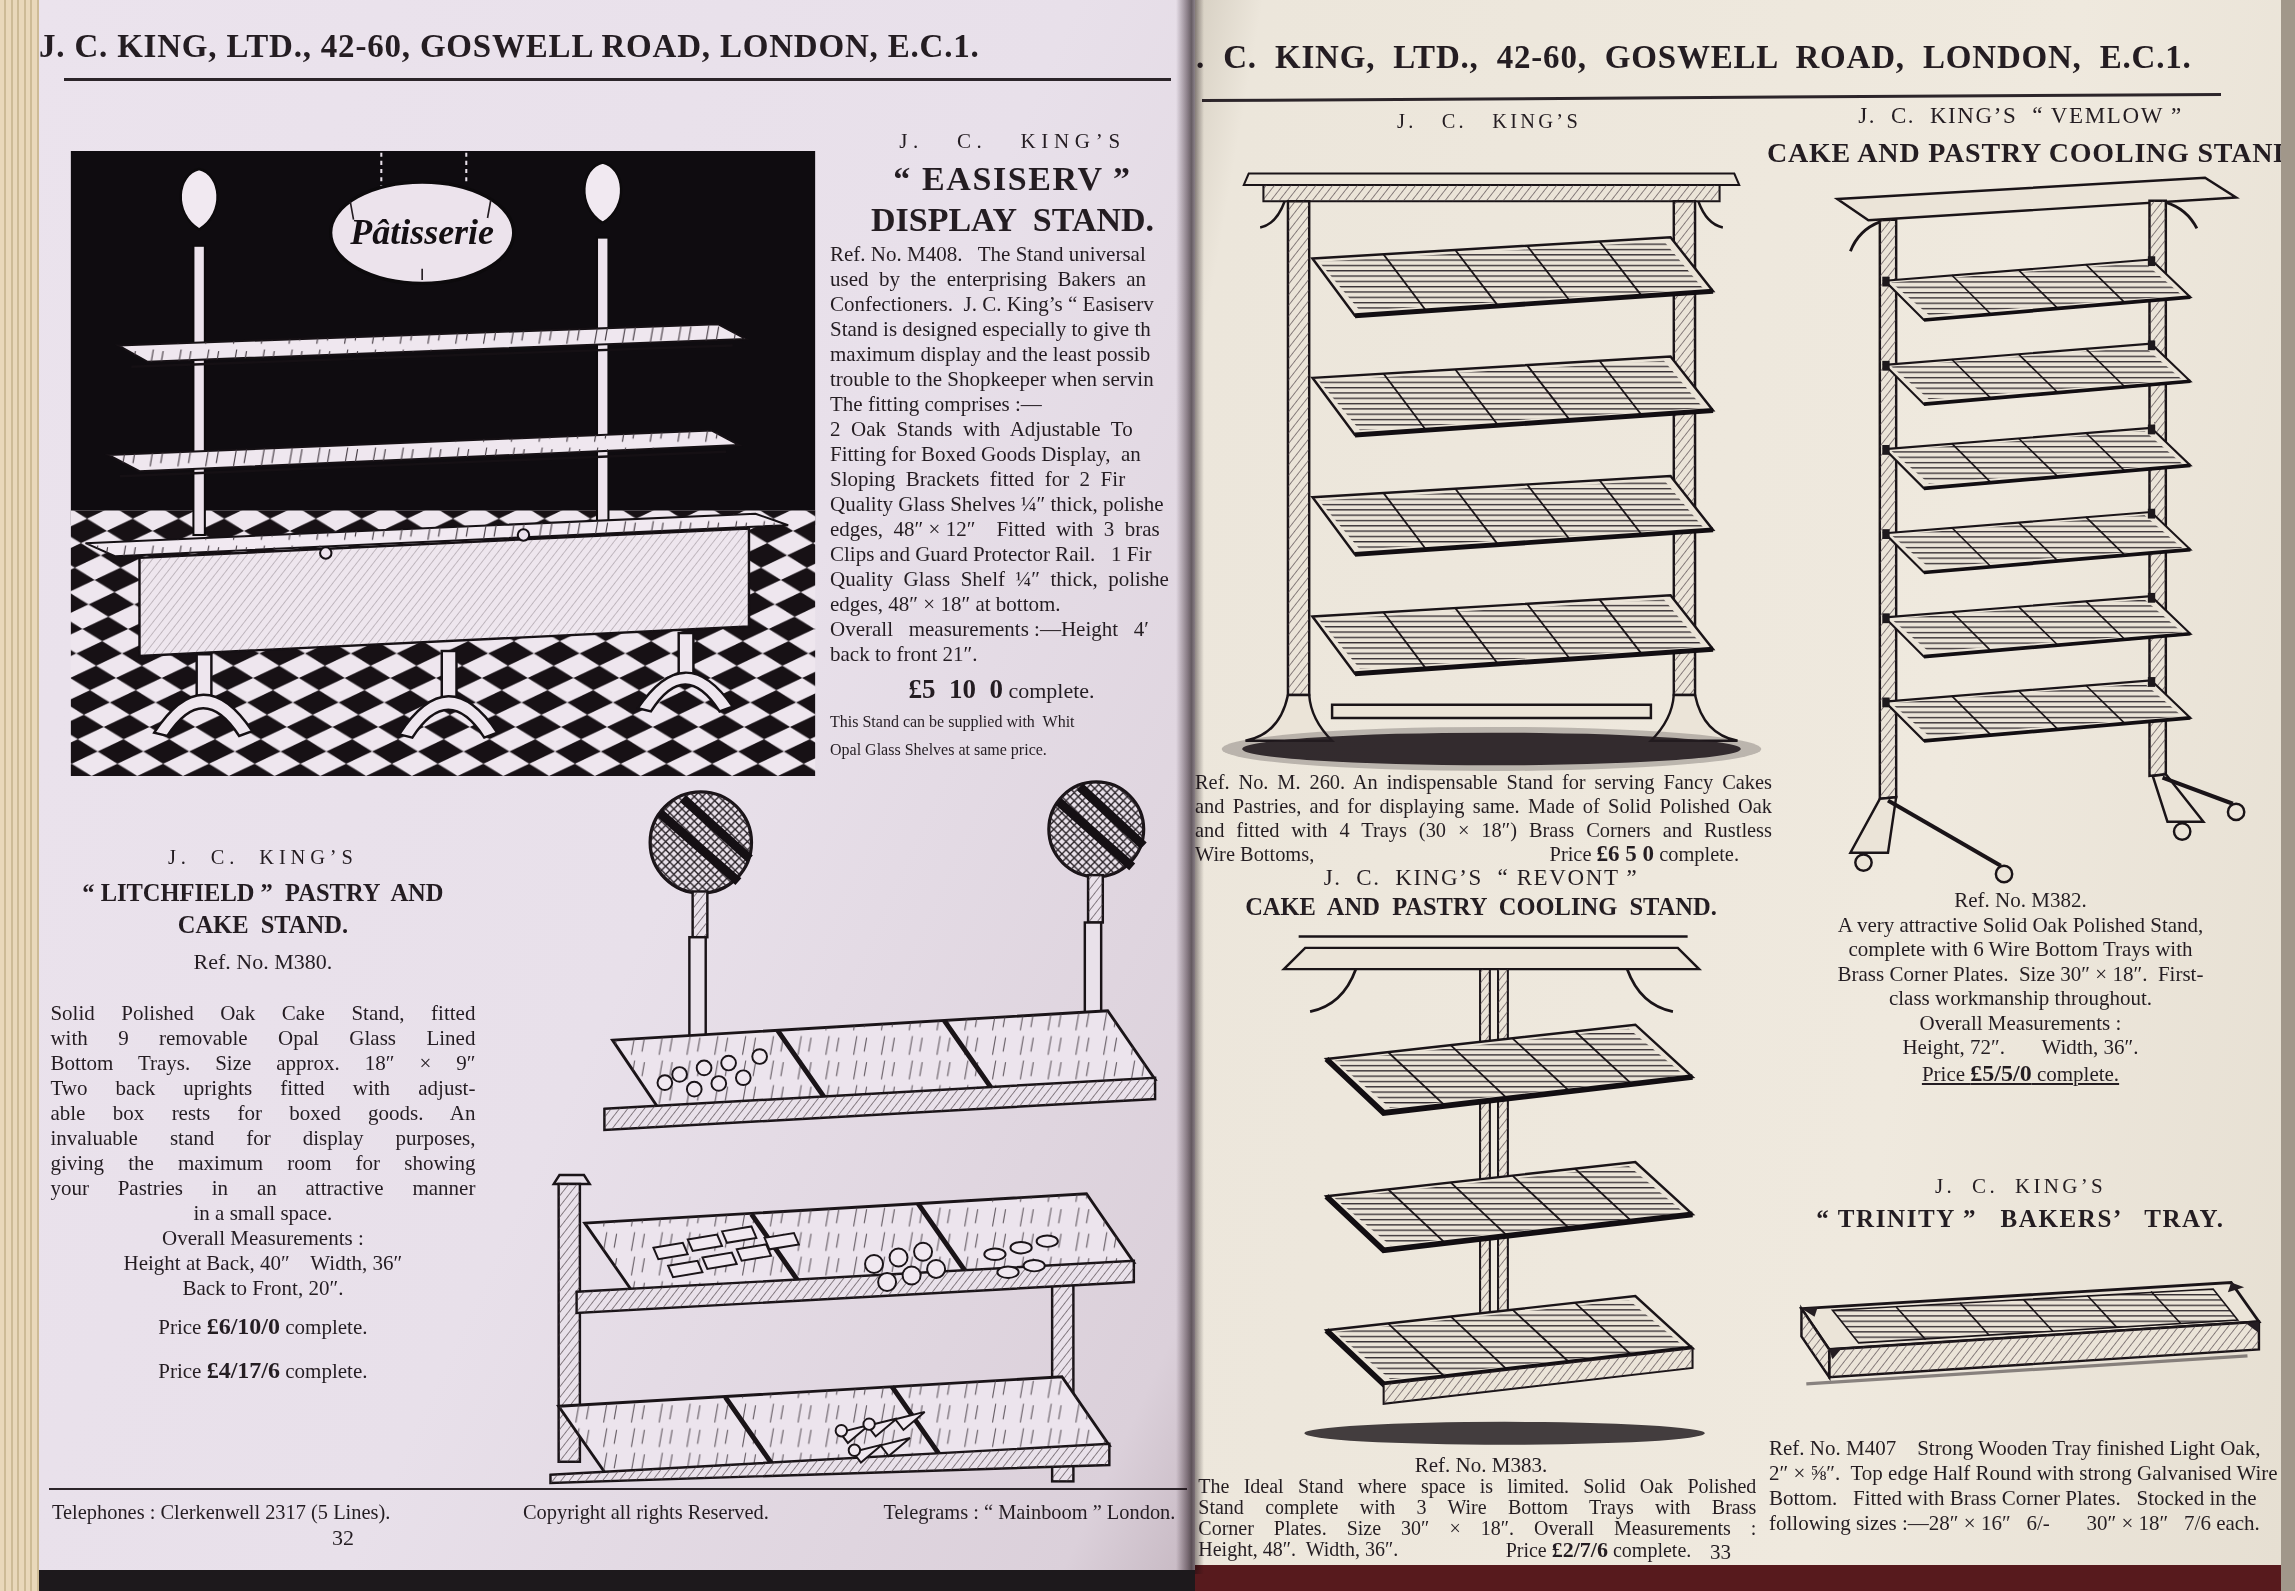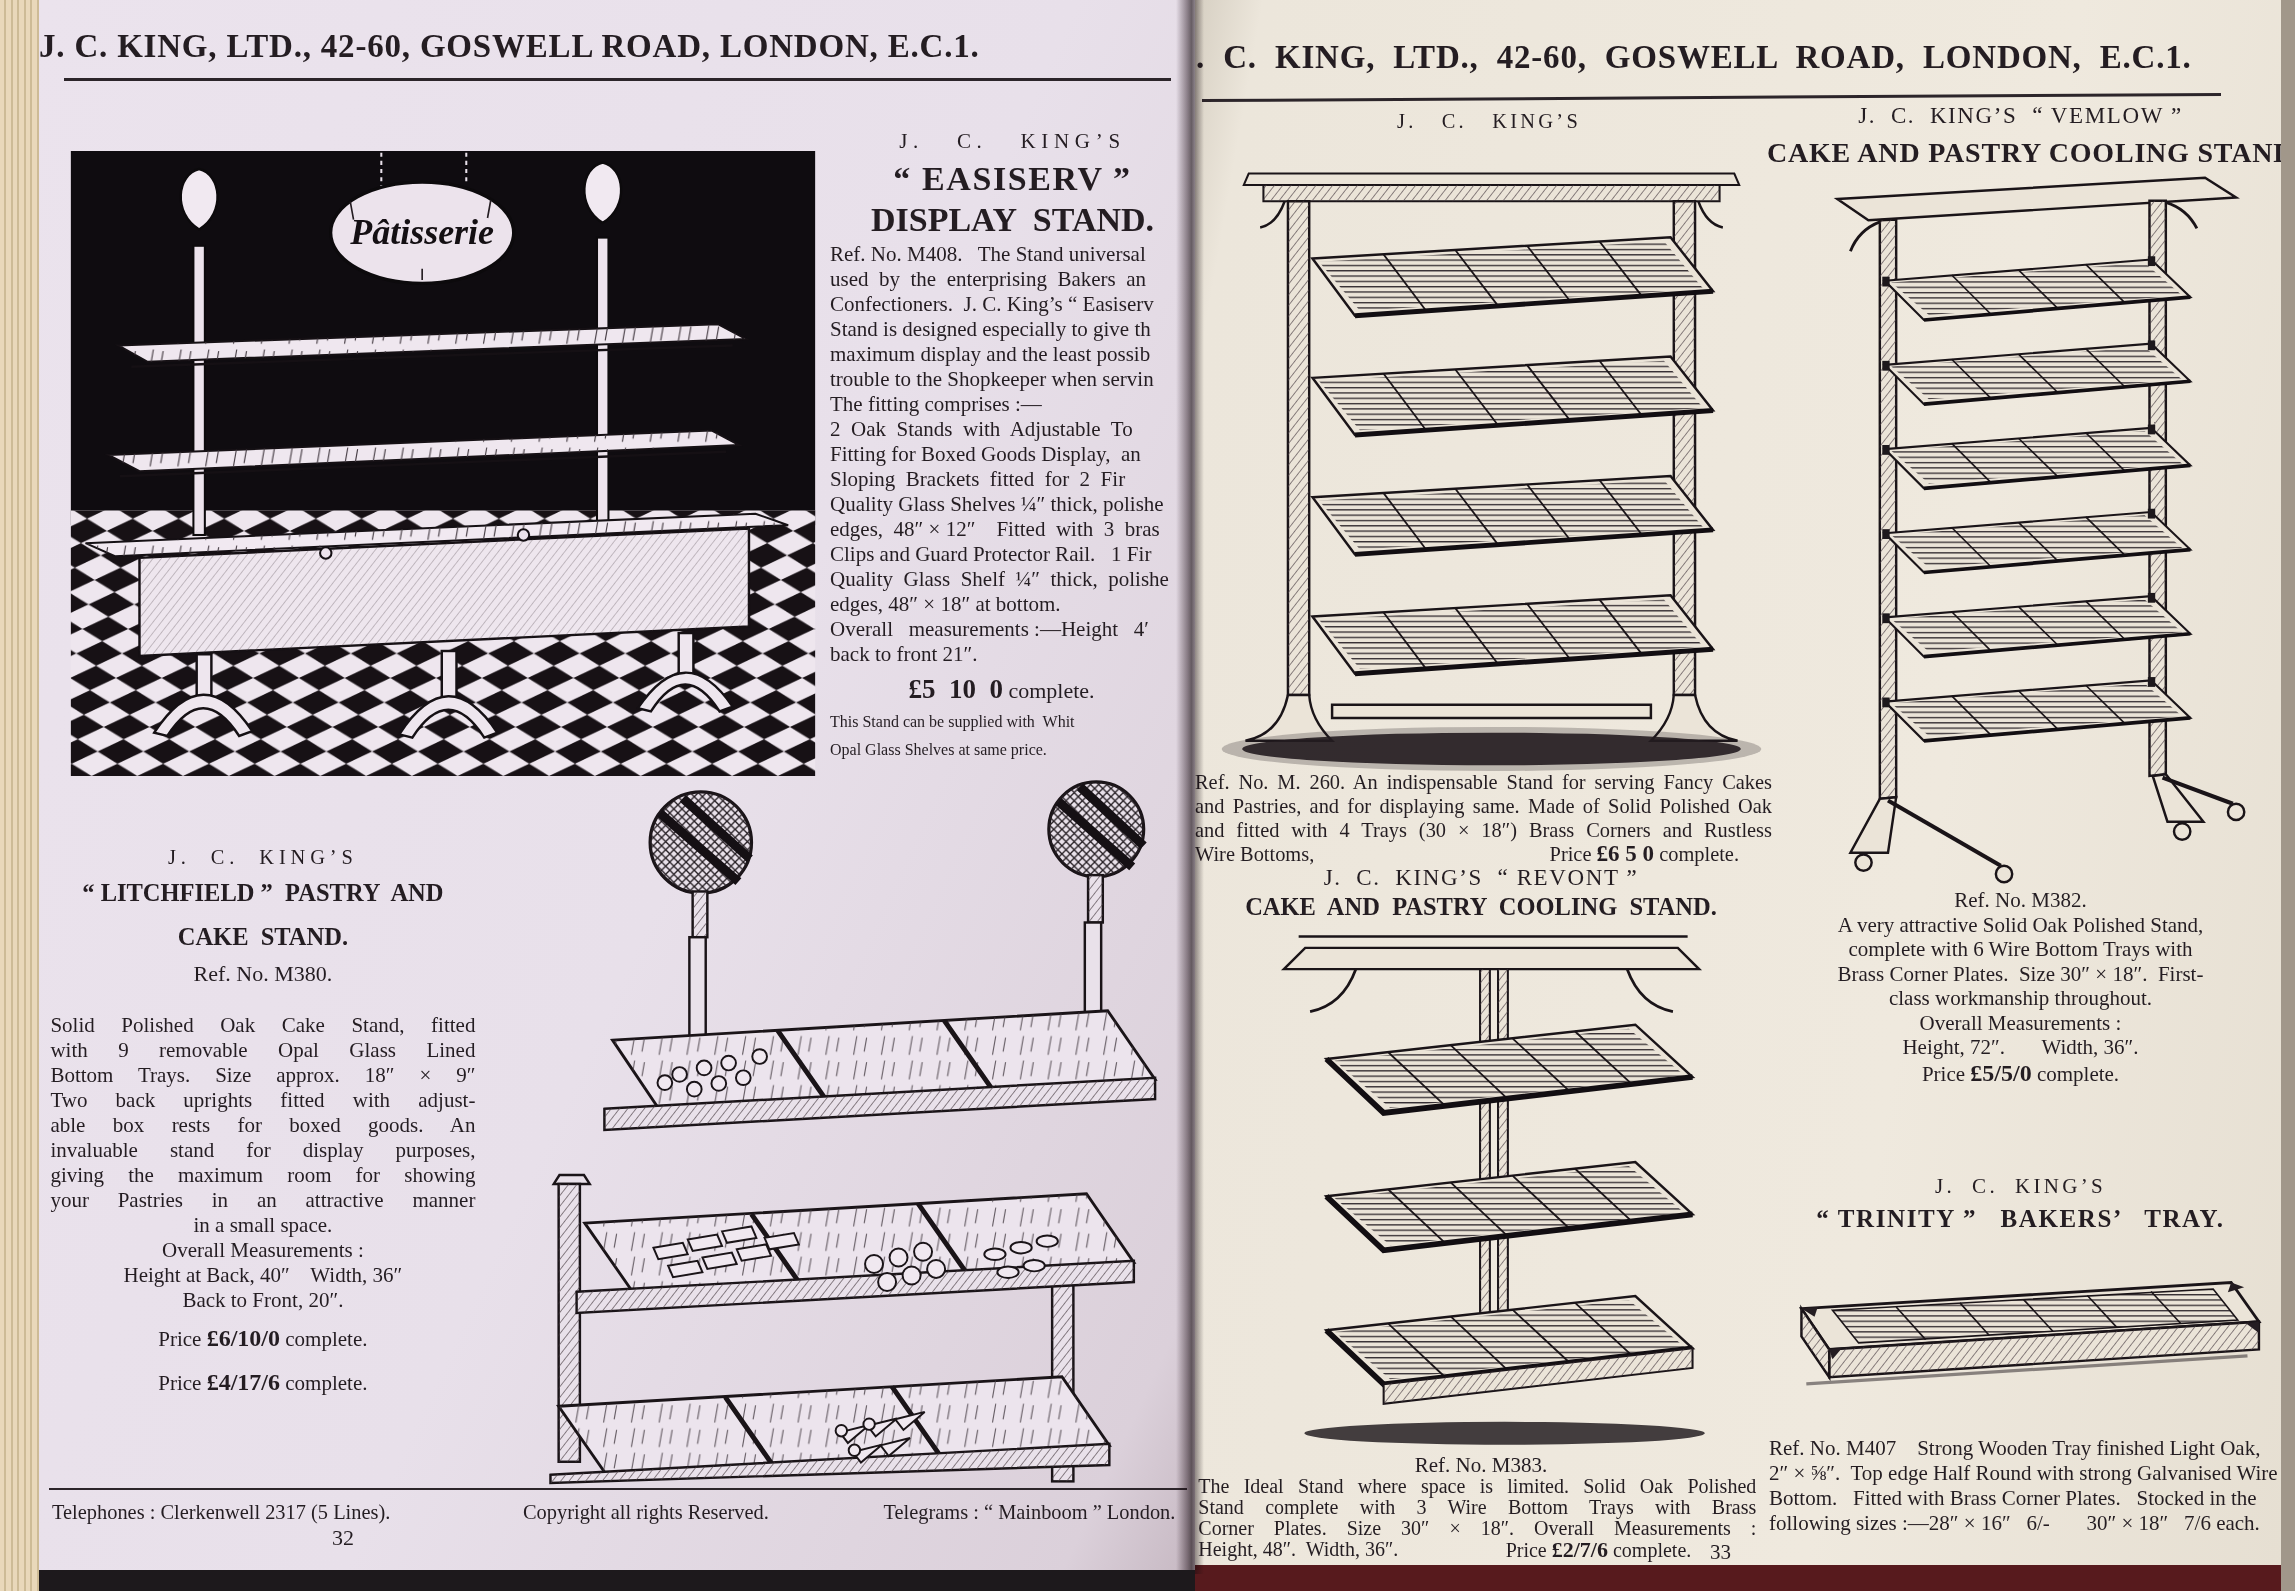--- a/index.html
+++ b/index.html
@@ -129,21 +129,21 @@
     </div>
     <div class="abs ctr" style="left:791px;top:674px;width:343px;font-size:22px;"><span class="b" style="font-size:27px;">£5  10  0</span><span> complete.</span></div>
     <div class="abs" style="left:791px;top:708px;width:365px;overflow:hidden;font-size:16px;line-height:28px;">
       <div class="ln">This Stand can be supplied with  Whit</div>
       <div class="ln">Opal Glass Shelves at same price.</div>
     </div>
 
     <div class="abs" style="left:11.4px;top:846px;width:425px;">
       <div class="ctr" style="letter-spacing:4.9px;font-size:20.4px;">J.  C.  KING’S</div>
       <div class="ctr b" style="font-size:24.5px;margin-top:9.8px;">“ LITCHFIELD ”  PASTRY  AND</div>
-      <div class="ctr b" style="font-size:24.5px;margin-top:16px;">CAKE  STAND.</div>
+      <div class="ctr b" style="font-size:24.5px;margin-top:4px;">CAKE  STAND.</div>
       <div class="ctr" style="font-size:22px;margin-top:10.6px;">Ref. No. M380.</div>
       <div class="t26" style="margin-top:26px;">
         <div class="jl">Solid Polished Oak Cake Stand, fitted</div>
         <div class="jl">with 9 removable Opal Glass Lined</div>
         <div class="jl">Bottom Trays. Size approx. 18″ × 9″</div>
         <div class="jl">Two back uprights fitted with adjust-</div>
         <div class="jl">able box rests for boxed goods. An</div>
         <div class="jl">invaluable stand for display purposes,</div>
         <div class="jl">giving the maximum room for showing</div>
         <div class="jl">your Pastries in an attractive manner</div>
@@ -454,21 +454,21 @@
     </svg>
 
     <div class="abs" style="left:564px;top:888px;width:523px;">
       <div class="ctr" style="font-size:21px;line-height:24.5px;">Ref. No. M382.</div>
       <div class="ctr" style="font-size:21px;line-height:24.5px;">A very attractive Solid Oak Polished Stand,</div>
       <div class="ctr" style="font-size:21px;line-height:24.5px;">complete with 6 Wire Bottom Trays with</div>
       <div class="ctr" style="font-size:21px;line-height:24.5px;">Brass Corner Plates.  Size 30″ × 18″.  First-</div>
       <div class="ctr" style="font-size:21px;line-height:24.5px;">class workmanship throughout.</div>
       <div class="ctr" style="font-size:21px;line-height:24.5px;">Overall Measurements :</div>
       <div class="ctr" style="font-size:21px;line-height:24.5px;">Height, 72″.       Width, 36″.</div>
-      <div class="ctr" style="font-size:21px;line-height:26px;"><span>Price </span><span class="b" style="font-size:24px;">£5/5/0</span><span> complete.</span></div>
+      <div class="ctr" style="font-size:21px;line-height:26px;text-decoration:underline;"><span>Price </span><span class="b" style="font-size:24px;">£5/5/0</span><span> complete.</span></div>
     </div>
 
     <div class="abs ctr" style="left:572px;top:1174px;width:507px;font-size:21px;letter-spacing:3.3px;">J.  C.  KING’S</div>
     <div class="abs ctr b" style="left:572px;top:1205px;width:507px;font-size:25px;letter-spacing:1.6px;">“ TRINITY ”   BAKERS’   TRAY.</div>
 
     <svg class="illus" style="left:595px;top:1271px;" width="482" height="143" viewBox="0 0 590 175">
       <polygon points="14,46 540,14 574,62 48,96" fill="#ebe4d8" stroke="#1a1418" stroke-width="3.5"></polygon>
       <g>
         <polygon points="52,48 518,22 548,60 84,88" fill="url(#pWire)" stroke="#1a1418" stroke-width="2"></polygon>
         <path d="M130,44 L166,84 M208,39 L244,79 M286,35 L322,74 M364,30 L400,69 M442,25 L478,64" stroke="#1a1418" stroke-width="2"></path>

